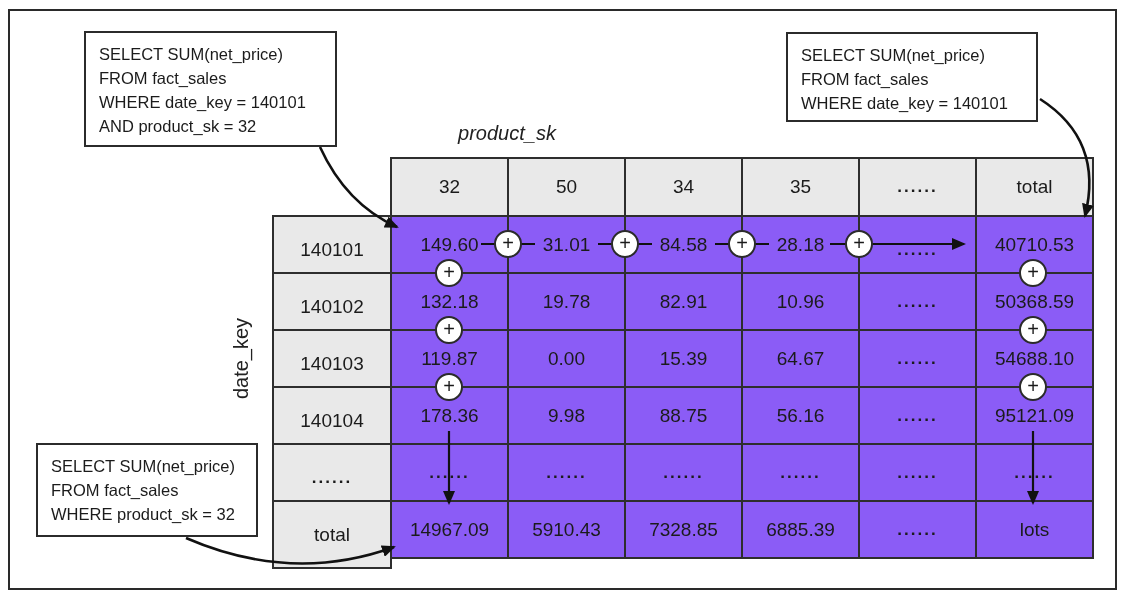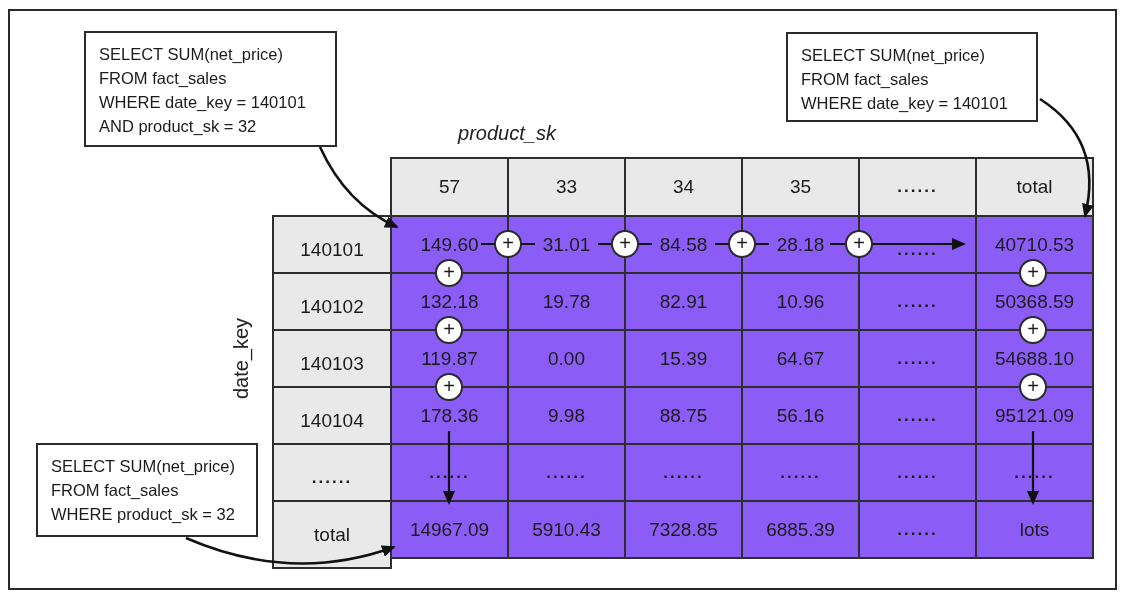--- a/index.html
+++ b/index.html
@@ -81,22 +81,22 @@
   <div class="callout" id="co-bl">
     <div>SELECT SUM(net_price)</div>
     <div>FROM fact_sales</div>
     <div>WHERE product_sk = 32</div>
   </div>
 
   <div class="axis-label" id="collabel">product_sk</div>
   <div class="axis-label" id="rowlabel">date_key</div>
 
   <div class="strip" id="colheads">
-    <div class="hcell gc0">57</div>
-    <div class="hcell gc1">33</div>
+    <div class="hcell gc0">32</div>
+    <div class="hcell gc1">50</div>
     <div class="hcell gc2">34</div>
     <div class="hcell gc3">35</div>
     <div class="hcell gc4 dots">......</div>
     <div class="hcell gc5">total</div>
   </div>
 
   <div class="strip" id="rowheads">
     <div class="rcell gr0">140101</div>
     <div class="rcell gr1">140102</div>
     <div class="rcell gr2">140103</div>

